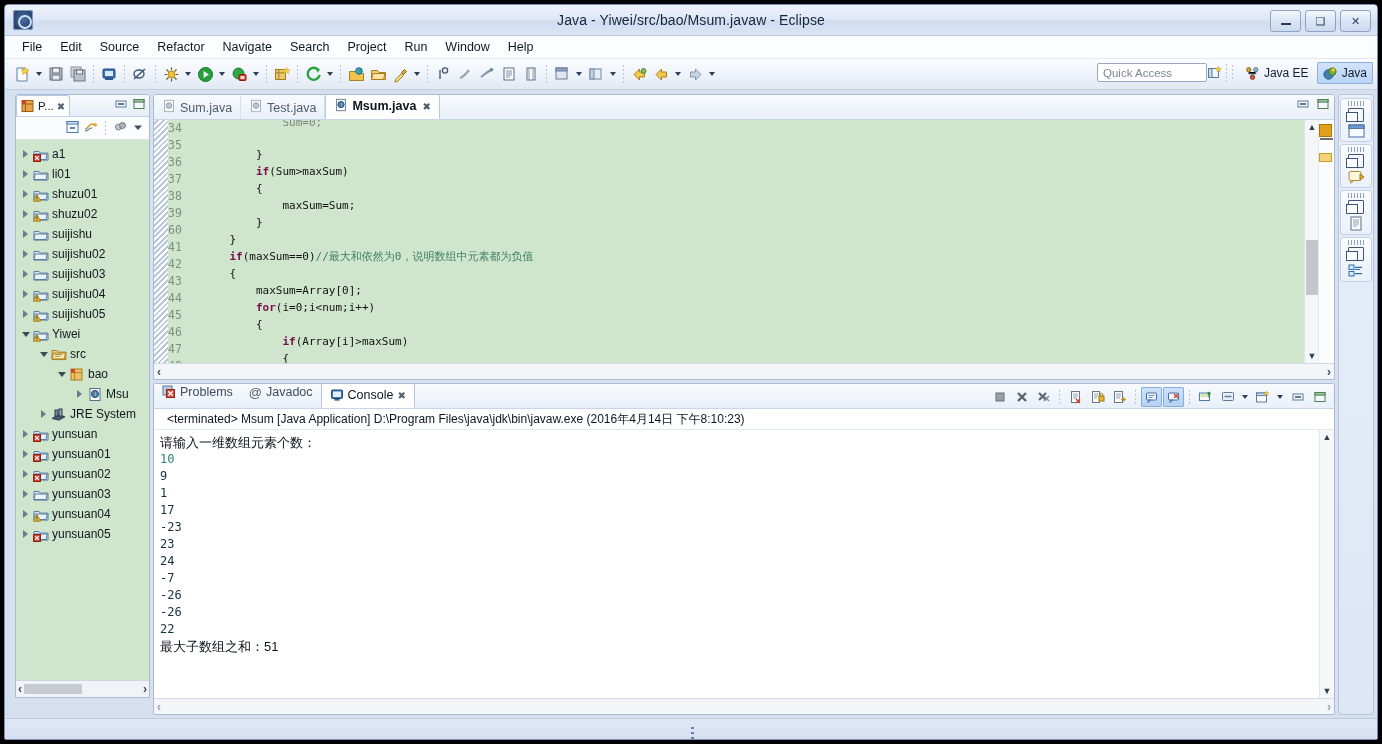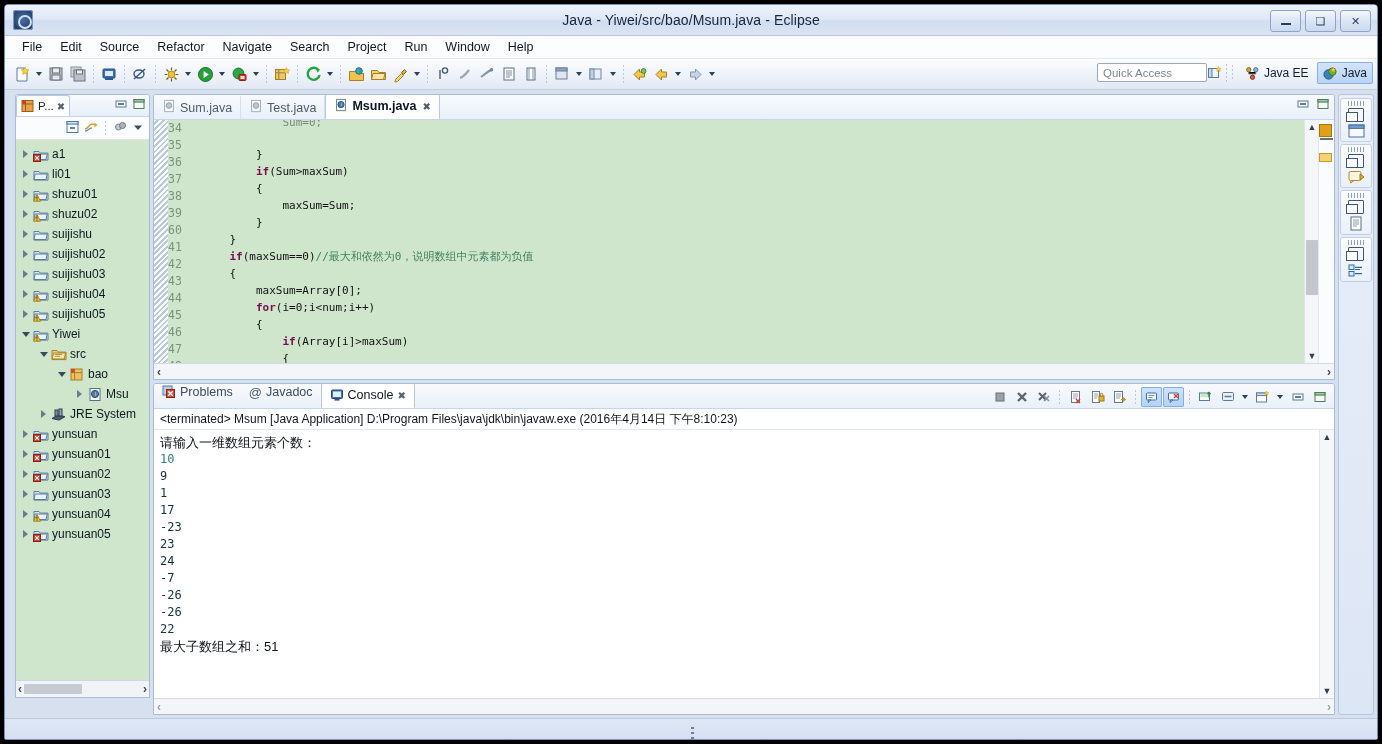--- a/index.html
+++ b/index.html
@@ -143,21 +143,21 @@
     display:flex;flex-direction:column;overflow:hidden;border-radius:3px 3px 0 0;
   }
   .cs-tabs{height:24px;background:linear-gradient(180deg,#f8fafd,#e9f0f9);display:flex;align-items:flex-end;
     position:relative;border-bottom:1px solid #c7d5e6;}
   .cs-tab{display:flex;align-items:center;gap:4px;height:32px;padding:0 8px;font-size:12.5px;color:#3f4d5c;}
   .cs-tab.active{background:#fff;color:#0d151f;border:1px solid #b7c7dc;border-bottom:1px solid #fff;
     border-radius:4px 4px 0 0;height:24px;}
   .cs-tools{position:absolute;right:4px;top:2px;display:flex;align-items:center;gap:1px;}
   .cstool{width:21px;height:20px;display:flex;align-items:center;justify-content:center;border-radius:2px;}
   .cstool.on{background:linear-gradient(180deg,#cfe2fa,#b4d1f4);box-shadow:inset 0 0 0 1px #86aedd;}
-  .cs-head{height:20px;line-height:20px;font-size:12px;color:#0e1620;padding:0 6px;border-bottom:1px solid #e3e8f0;}
+  .cs-head{height:20px;line-height:20px;font-size:12px;color:#0e1620;padding:0 13px;border-bottom:1px solid #e3e8f0;}
   .cs-out{flex:1;position:relative;overflow:hidden;padding:4px 6px 0 6px;}
   .cs-line{height:17px;line-height:17px;font-family:"DejaVu Sans Mono","Liberation Mono",monospace;font-size:12px;color:#13303d;}
   .cs-line.cn{font-family:"Liberation Sans","DejaVu Sans",sans-serif;font-size:13px;color:#0b1118;}
   .cs-line.inp{color:#2e7d7d;}
   .cs-vscroll{position:absolute;right:0;top:0;bottom:0;width:14px;background:#f6f7f9;border-left:1px solid #e1e6ee;}
   .cs-hscroll{height:15px;background:#f3f5f8;border-top:1px solid #d2dbe7;display:flex;align-items:center;
     justify-content:space-between;padding:0 3px;}
   
   .fastbar{position:absolute;right:3px;top:4px;width:36px;bottom:3px;
     background:linear-gradient(180deg,#e8eefa,#dde6f5);border:1px solid #b7c6dd;border-radius:3px;box-sizing:border-box;
@@ -176,21 +176,21 @@
     background:repeating-linear-gradient(180deg,#6c7e9a 0 2px,transparent 2px 5px);}
   .lbl{white-space:nowrap;}
 </style>
 </head>
 <body>
 
 <div class="win">
 
   <div class="titlebar">
     <div class="app-icon"></div>
-    <div class="title-text">Java - Yiwei/src/bao/Msum.java - Eclipse</div>
+    <div class="title-text">Java - Yiwei/src/bao/Msum.javaw - Eclipse</div>
     <div class="wbtns">
       <div class="wbtn min">
           <i></i>
         </div>
       <div class="wbtn">
           <i>❏</i>
         </div>
       <div class="wbtn">
           <i>✕</i>
         </div>

